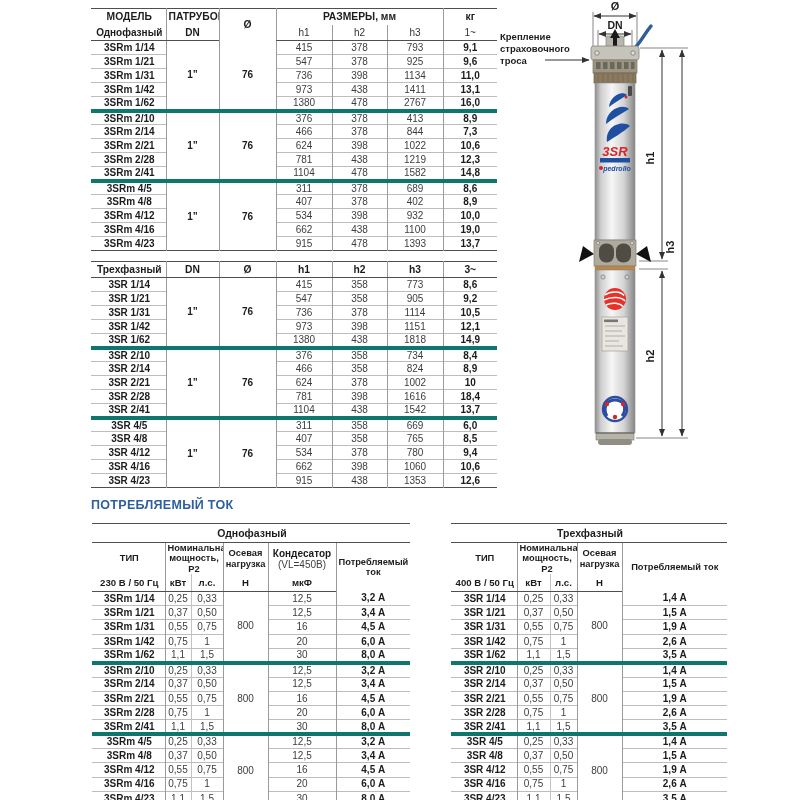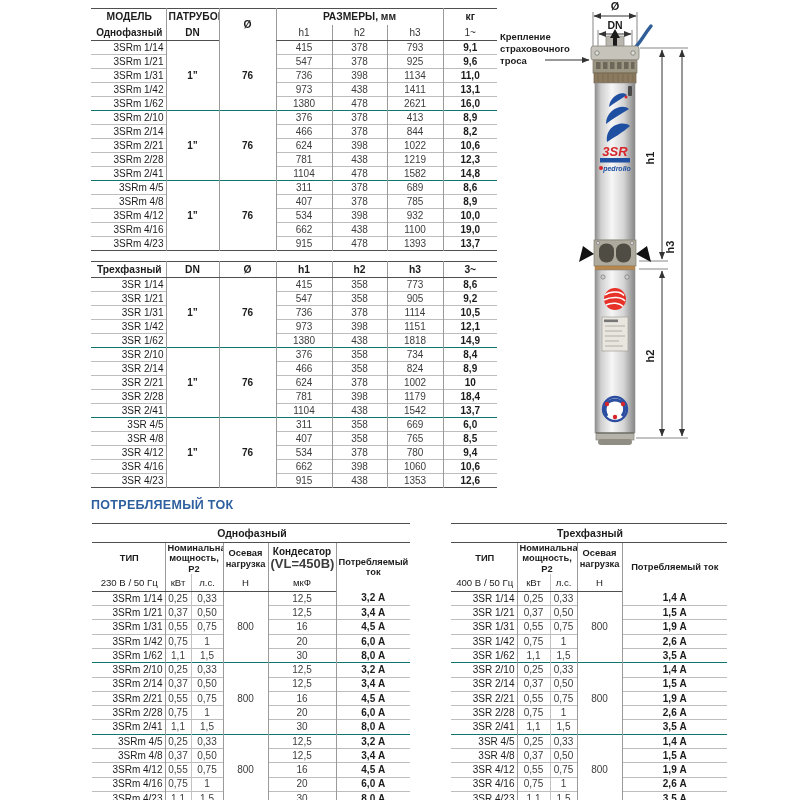--- a/index.html
+++ b/index.html
@@ -28,33 +28,33 @@
   .cur tr.hrB{height:17px}
   .cur tbody tr{height:14.3px}
 
   
   .c-dn,.c-dia,.c-h,.c-kg,.c-sizes{border-left:1px solid #9a9a9a}
   .c-kw,.c-ax,.c-cap,.c-cur{border-left:1px solid #9a9a9a}
   .c-hp{border-left:1px solid #c2c2c2}
 
   
   .tbl tbody tr + tr td{border-top:1px solid #bdbdbd}
-  .tbl tbody tr.gs td{border-top:1px solid #0f766e}
+  .tbl tbody tr.gs td{border-top:4px solid #0f766e}
   .tbl tr.hlast th{border-bottom:1px solid #4f4f4f}
   .cur tr.band th{border-bottom:1px solid #4f4f4f;font-size:10.5px}
 
   
-  td.c-model,td.c-type{font-weight:normal;color:#1c1c1c;text-align:right;padding-left:4px}
+  td.c-model,td.c-type{font-weight:bold;color:#1c1c1c;text-align:center;padding-left:4px}
   td.c-dn,td.c-dia,td.c-kg,td.c-cur{font-weight:bold;color:#1c1c1c}
   .hr1 th{font-size:10.3px}
   th.light{font-weight:normal;color:#333}
   .hrA th{white-space:normal;font-size:9.3px;line-height:1.12;vertical-align:middle}
   .hrA th.c-cap{font-size:10px}
-  .hrA th .sub{display:block;font-size:13px;font-weight:bold;color:#3d3d3d;line-height:1.1}
-  .hrB th{font-weight:normal;font-size:9.6px}
+  .hrA th .sub{display:block;font-size:10px;font-weight:normal;color:#3d3d3d;line-height:1.1}
+  .hrB th{font-weight:bold;font-size:9.6px}
 
   
   .section-title{position:absolute;left:91px;top:498px;font-size:12.5px;font-weight:bold;
      color:var(--accent);letter-spacing:.3px}
 
   
   .figure{position:absolute;left:495px;top:0;width:300px;height:480px}
   svg text{font-family:"Liberation Sans","DejaVu Sans",sans-serif}
 </style>
 </head>
@@ -115,38 +115,38 @@
         <td class="c-model">3SRm 1/42</td>
         <td class="c-h">973</td>
         <td class="c-h">438</td>
         <td class="c-h">1411</td>
         <td class="c-kg">13,1</td>
       </tr>
       <tr>
         <td class="c-model">3SRm 1/62</td>
         <td class="c-h">1380</td>
         <td class="c-h">478</td>
-        <td class="c-h">2621</td>
+        <td class="c-h">2767</td>
         <td class="c-kg">16,0</td>
       </tr>
       <tr class="gs">
         <td class="c-model">3SRm 2/10</td>
         <td class="c-dn" rowspan="5">1”</td>
         <td class="c-dia" rowspan="5">76</td>
         <td class="c-h">376</td>
         <td class="c-h">378</td>
         <td class="c-h">413</td>
         <td class="c-kg">8,9</td>
       </tr>
       <tr>
         <td class="c-model">3SRm 2/14</td>
         <td class="c-h">466</td>
         <td class="c-h">378</td>
         <td class="c-h">844</td>
-        <td class="c-kg">8,2</td>
+        <td class="c-kg">7,3</td>
       </tr>
       <tr>
         <td class="c-model">3SRm 2/21</td>
         <td class="c-h">624</td>
         <td class="c-h">398</td>
         <td class="c-h">1022</td>
         <td class="c-kg">10,6</td>
       </tr>
       <tr>
         <td class="c-model">3SRm 2/28</td>
@@ -168,21 +168,21 @@
         <td class="c-dia" rowspan="5">76</td>
         <td class="c-h">311</td>
         <td class="c-h">378</td>
         <td class="c-h">689</td>
         <td class="c-kg">8,6</td>
       </tr>
       <tr>
         <td class="c-model">3SRm 4/8</td>
         <td class="c-h">407</td>
         <td class="c-h">378</td>
-        <td class="c-h">785</td>
+        <td class="c-h">402</td>
         <td class="c-kg">8,9</td>
       </tr>
       <tr>
         <td class="c-model">3SRm 4/12</td>
         <td class="c-h">534</td>
         <td class="c-h">398</td>
         <td class="c-h">932</td>
         <td class="c-kg">10,0</td>
       </tr>
       <tr>
@@ -280,21 +280,21 @@
         <td class="c-model">3SR 2/21</td>
         <td class="c-h">624</td>
         <td class="c-h">378</td>
         <td class="c-h">1002</td>
         <td class="c-kg">10</td>
       </tr>
       <tr>
         <td class="c-model">3SR 2/28</td>
         <td class="c-h">781</td>
         <td class="c-h">398</td>
-        <td class="c-h">1179</td>
+        <td class="c-h">1616</td>
         <td class="c-kg">18,4</td>
       </tr>
       <tr>
         <td class="c-model">3SR 2/41</td>
         <td class="c-h">1104</td>
         <td class="c-h">438</td>
         <td class="c-h">1542</td>
         <td class="c-kg">13,7</td>
       </tr>
       <tr class="gs">

